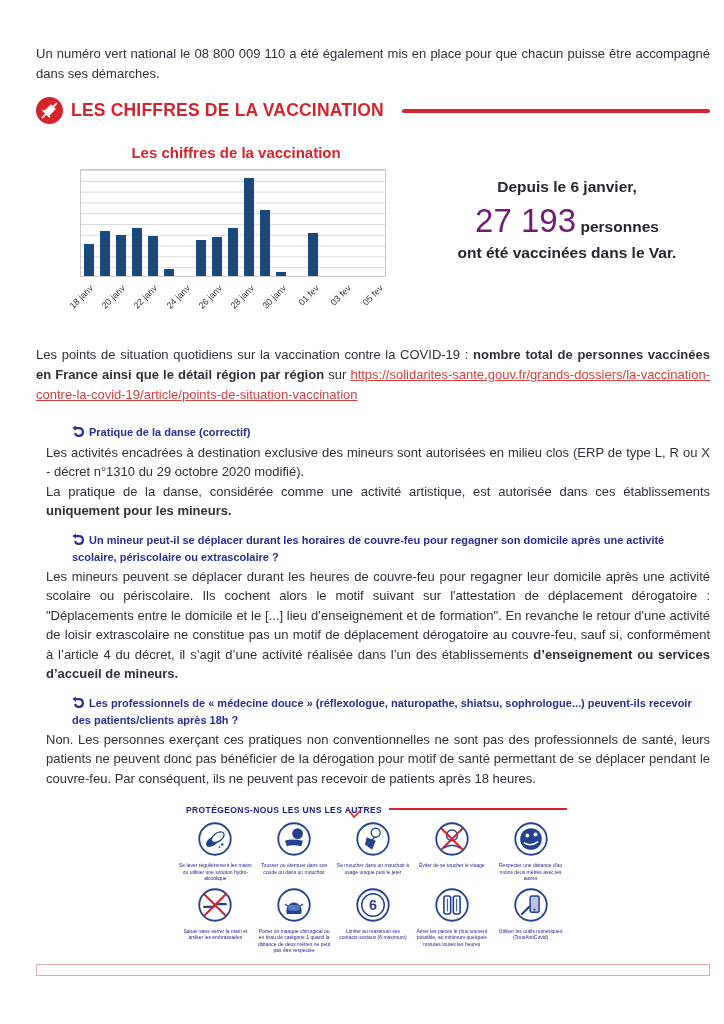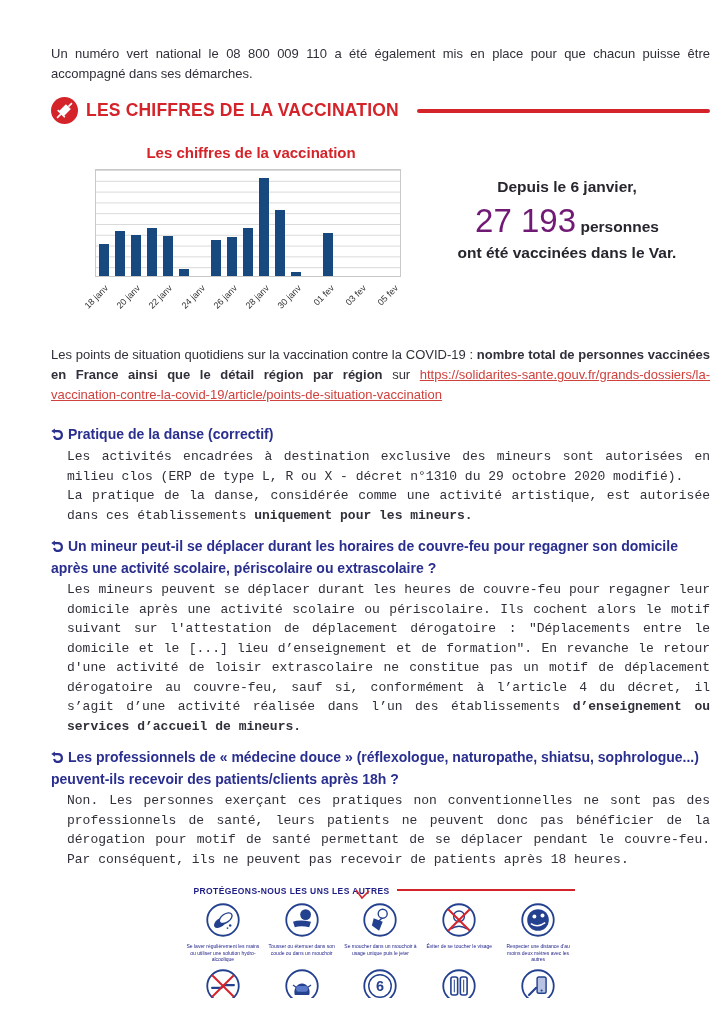--- a/index.html
+++ b/index.html
@@ -1,17 +1,17 @@
 <!DOCTYPE html>
 <html><head>
 <meta charset="utf-8">
 <style>
   html,body{margin:0;padding:0;background:#fff;}
   .page{position:relative;width:724px;height:998px;box-sizing:border-box;
-        padding:44px 14px 0 51px;overflow:hidden;background:#fff;
+        padding:44px 14px 0 36px;overflow:hidden;background:#fff;
         font-family:"Liberation Sans","DejaVu Sans",sans-serif;color:#30303a;}
   .b{font-weight:bold;}
   .link{color:#d0413d;text-decoration:underline;}
 
   .intro{margin:0 0 14px 0;font-size:13px;line-height:1.5;text-align:justify;}
 
   .section-header{display:flex;align-items:center;gap:8px;margin:0 0 20px 0;}
   .syringe-badge{width:27px;height:27px;border-radius:50%;background:#d5232a;
         display:inline-flex;align-items:center;justify-content:center;flex:0 0 auto;}
   .section-title{color:#d5232a;font-weight:bold;font-size:17.5px;letter-spacing:.2px;white-space:nowrap;}
@@ -36,23 +36,23 @@
 
   .body-par{margin:0 0 20px 0;font-size:13px;line-height:1.52;text-align:justify;}
 
   .faq-banner-row{position:relative;height:30px;margin:0 0 12px 0;}
   .navy-rule{position:absolute;left:0;right:0;top:21px;height:4px;background:#1d1d86;}
   .faq-box{position:absolute;left:0;top:0;width:148px;height:26px;background:#1d1d86;
         border-radius:9px 9px 9px 2px;color:#fff;font-weight:bold;font-size:16px;
         display:flex;align-items:center;padding-left:12px;box-sizing:border-box;}
 
   .faq-item{margin:0 0 11px 0;}
-  .faq-q{color:#2a2f8f;font-weight:bold;font-size:14px;line-height:1.5;}
+  .faq-q{color:#2a2f8f;font-weight:bold;font-size:11px;line-height:1.5;margin-left:36px;}
   .faq-q .arrow{display:inline-block;margin-right:5px;vertical-align:-1px;}
-  .faq-a{margin:1px 0 0 16px;font-size:13px;line-height:1.5;text-align:justify;font-family:Liberation Mono, monospace;}
+  .faq-a{margin:1px 0 0 10px;font-size:13px;line-height:1.5;text-align:justify;}
 
   .infographic{width:388px;margin:6px auto 0 auto;}
   .info-title-row{position:relative;height:16px;text-align:left;}
   .info-line{position:absolute;left:0;right:0;top:9px;height:1.5px;background:#d5232a;}
   .info-title{position:relative;z-index:1;background:#fff;padding:0 7px;color:#1d1d86;
         font-weight:bold;font-size:8.5px;letter-spacing:.4px;}
   .info-notch{position:absolute;left:168px;top:10px;z-index:2;}
   .icon-grid{display:grid;grid-template-columns:repeat(5,1fr);column-gap:6px;row-gap:5px;margin-top:6px;}
   .info-cell{text-align:center;}
   .info-cell .cap{font-size:5px;line-height:1.3;color:#1d1d86;margin-top:1px;}

